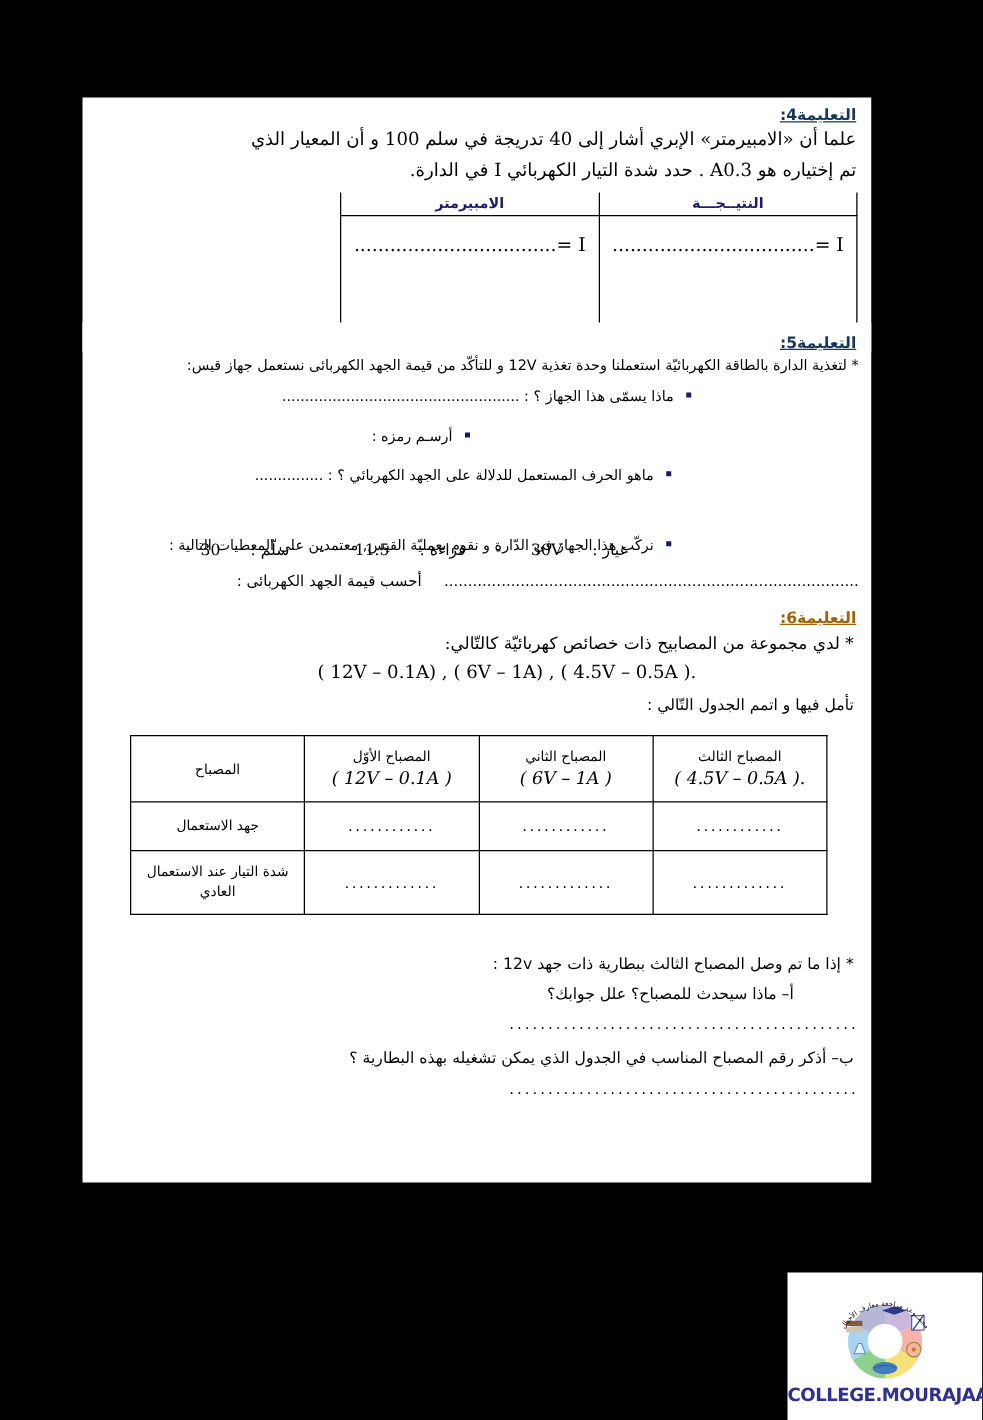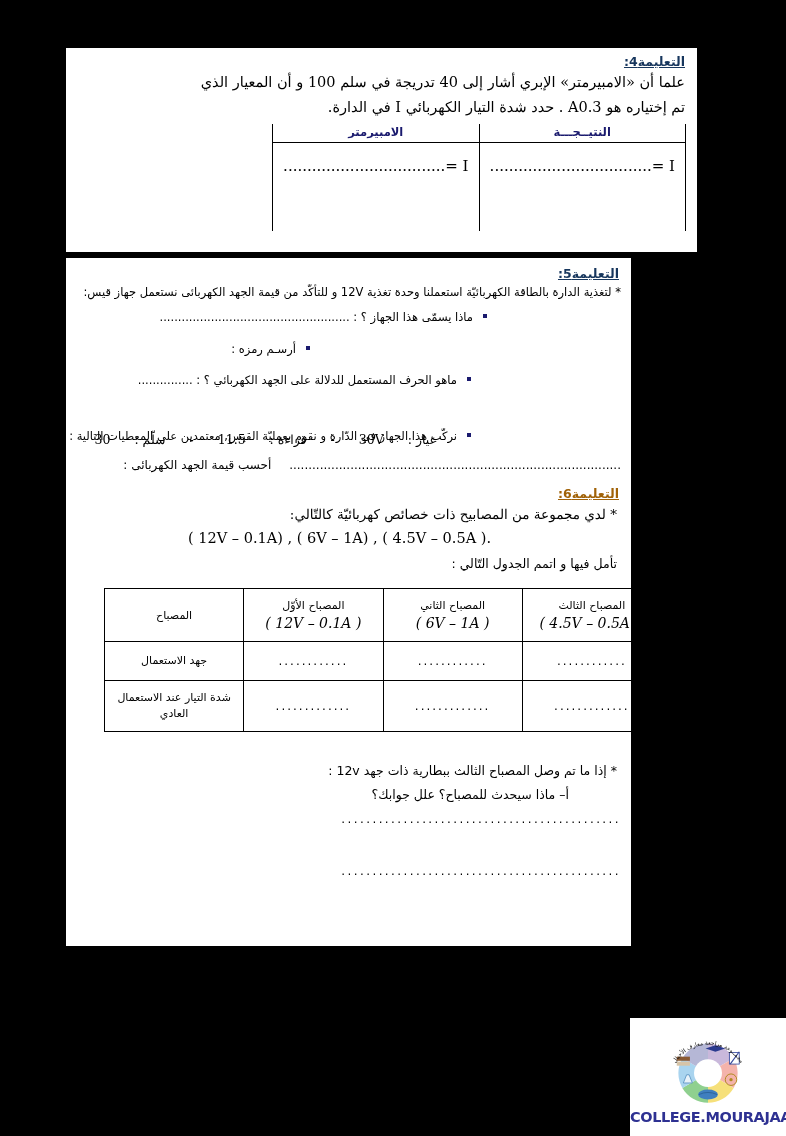--- a/index.html
+++ b/index.html
@@ -17,22 +17,22 @@
     font-family: "DejaVu Sans", "Liberation Sans", sans-serif;
   }
 
   
   .sheet {
     position: absolute;
     background: #ffffff;
     color: #000000;
     box-sizing: border-box;
   }
-  #sheet-top    { left: 66px; top: 48px;  width: 631px; height: 204px; }
-  #sheet-main   { left: 66px; top: 258px; width: 565px; height: 688px; }
+  #sheet-top    { left: 66px; top: 78px;  width: 631px; height: 204px; }
+  #sheet-main   { left: 66px; top: 258px; width: 631px; height: 688px; }
   #sheet-logo   { left: 630px; top: 1018px; width: 156px; height: 118px; }
 
   .heading {
     font-weight: bold;
     text-decoration: underline;
     font-size: 12.5px;
     color: #17365d;
     direction: rtl;
     text-align: right;
     font-family: "DejaVu Sans", "Liberation Sans", sans-serif;
@@ -309,20 +309,21 @@
       </tr>
     </tbody>
       </table>
 
     <div id="q-star">* إذا ما تم وصل المصباح الثالث ببطارية ذات جهد 12v :</div>
 
     <div id="q-a">أ– ماذا سيحدث للمصباح؟ علل جوابك؟</div>
 
     <div class="dotline" id="q-a-d">.............................................</div>
 
+    <div id="q-b">ب– أذكر رقم المصباح المناسب في الجدول الذي يمكن تشغيله بهذه البطارية ؟</div>
 
     <div class="dotline" id="q-b-d">.............................................</div>
   </div>
 
   <div class="sheet" id="sheet-logo">
     <div id="logo-wrap">
 
       <svg id="logo-ring" viewBox="0 0 120 90">
 
         <g transform="translate(60,50)">

